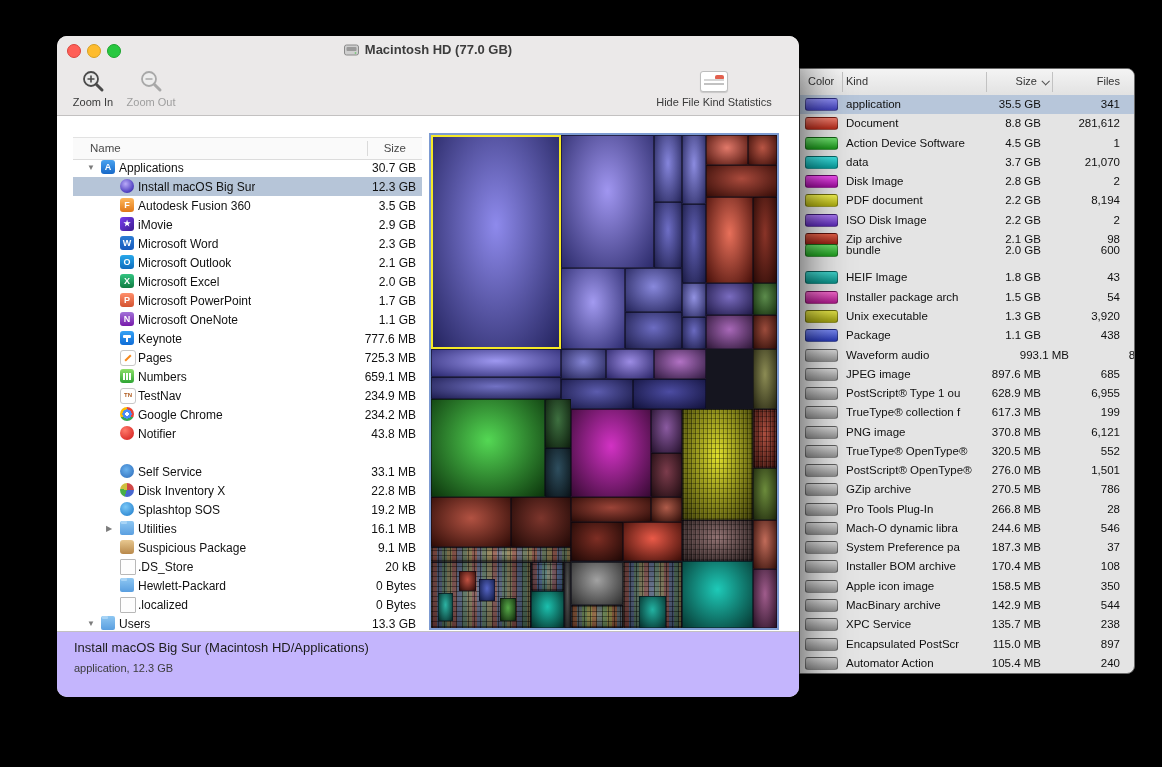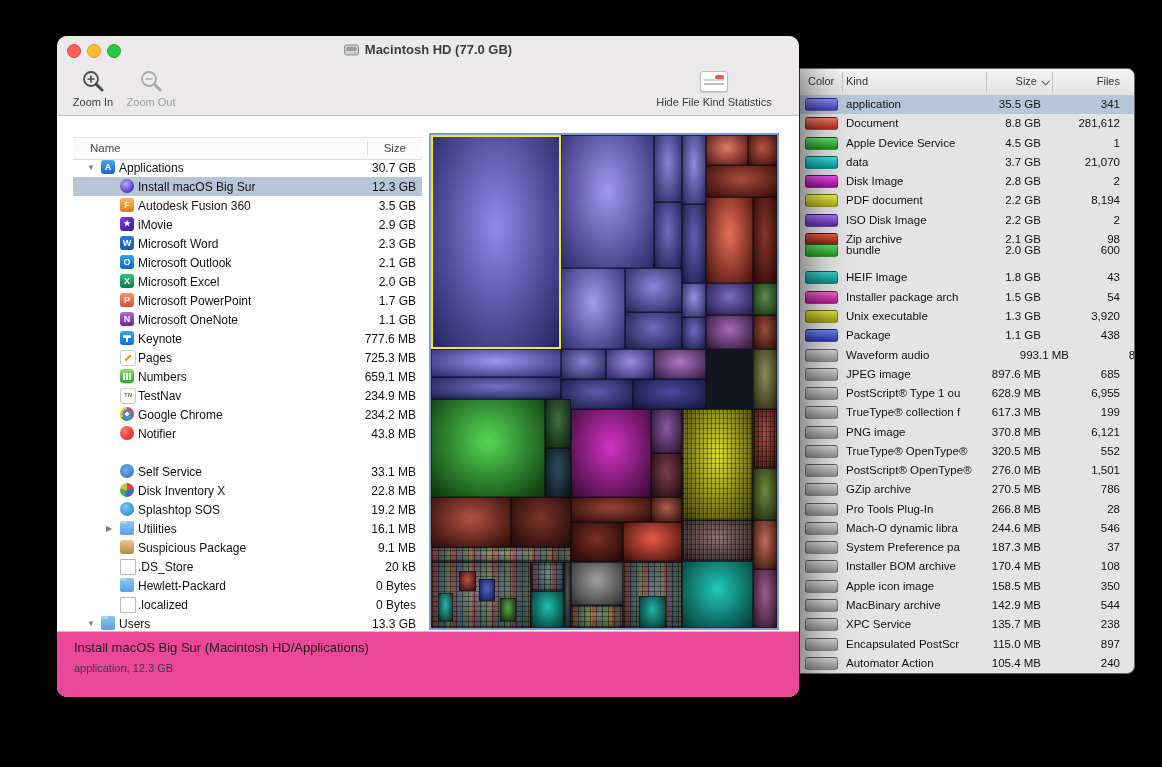--- a/index.html
+++ b/index.html
@@ -103,21 +103,21 @@
   .fic-folder::before{content:"";position:absolute;top:0;left:1px;width:6px;height:2.5px;background:#a8d4f6;border-radius:1px;}
   .fic-package{background:linear-gradient(180deg,#e8c890,#b8884a);}
   .fic-doc{background:#fdfdfd;border:1px solid #b8b8b8;border-radius:1px;}
 
   
   .treemap{position:absolute;left:372px;top:17px;width:350px;height:497px;border:2px solid #7d9bd2;
            box-sizing:border-box;background:#15151f;overflow:hidden;}
   .cell{position:absolute;box-sizing:border-box;border:1px solid rgba(8,8,18,.55);}
 
   
-  .statusbar{position:absolute;left:0;bottom:0;right:0;height:65px;background:#ec4899;border-top:1px solid #c3c1c1;}
+  .statusbar{position:absolute;left:0;bottom:0;right:0;height:65px;background:#c4b5fd;border-top:1px solid #c3c1c1;}
   .status-line1{position:absolute;left:17px;top:8px;font-size:13px;color:#1c1c1c;}
   .status-line2{position:absolute;left:17px;top:30px;font-size:11px;color:#3c3c3c;}
 </style>
 </head>
 <body>
 
 <div class="stage">
 
   <section class="drawer">
     <div class="drawer-header">
@@ -137,21 +137,21 @@
           <span class="dr-files">341</span>
         </div>
         <div class="drow" style="top: 19px;">
           <span class="swatch" style="background: linear-gradient(rgb(240, 128, 112), rgb(176, 40, 24));"></span>
           <span class="dr-kind">Document</span>
           <span class="dr-size">8.8 GB</span>
           <span class="dr-files">281,612</span>
         </div>
         <div class="drow" style="top: 39px;">
           <span class="swatch" style="background: linear-gradient(rgb(112, 224, 112), rgb(24, 144, 24));"></span>
-          <span class="dr-kind">Apple Device Service</span>
+          <span class="dr-kind">Action Device Software</span>
           <span class="dr-size">4.5 GB</span>
           <span class="dr-files">1</span>
         </div>
         <div class="drow" style="top: 58px;">
           <span class="swatch" style="background: linear-gradient(rgb(64, 224, 224), rgb(8, 152, 152));"></span>
           <span class="dr-kind">data</span>
           <span class="dr-size">3.7 GB</span>
           <span class="dr-files">21,070</span>
         </div>
         <div class="drow" style="top: 77px;">

